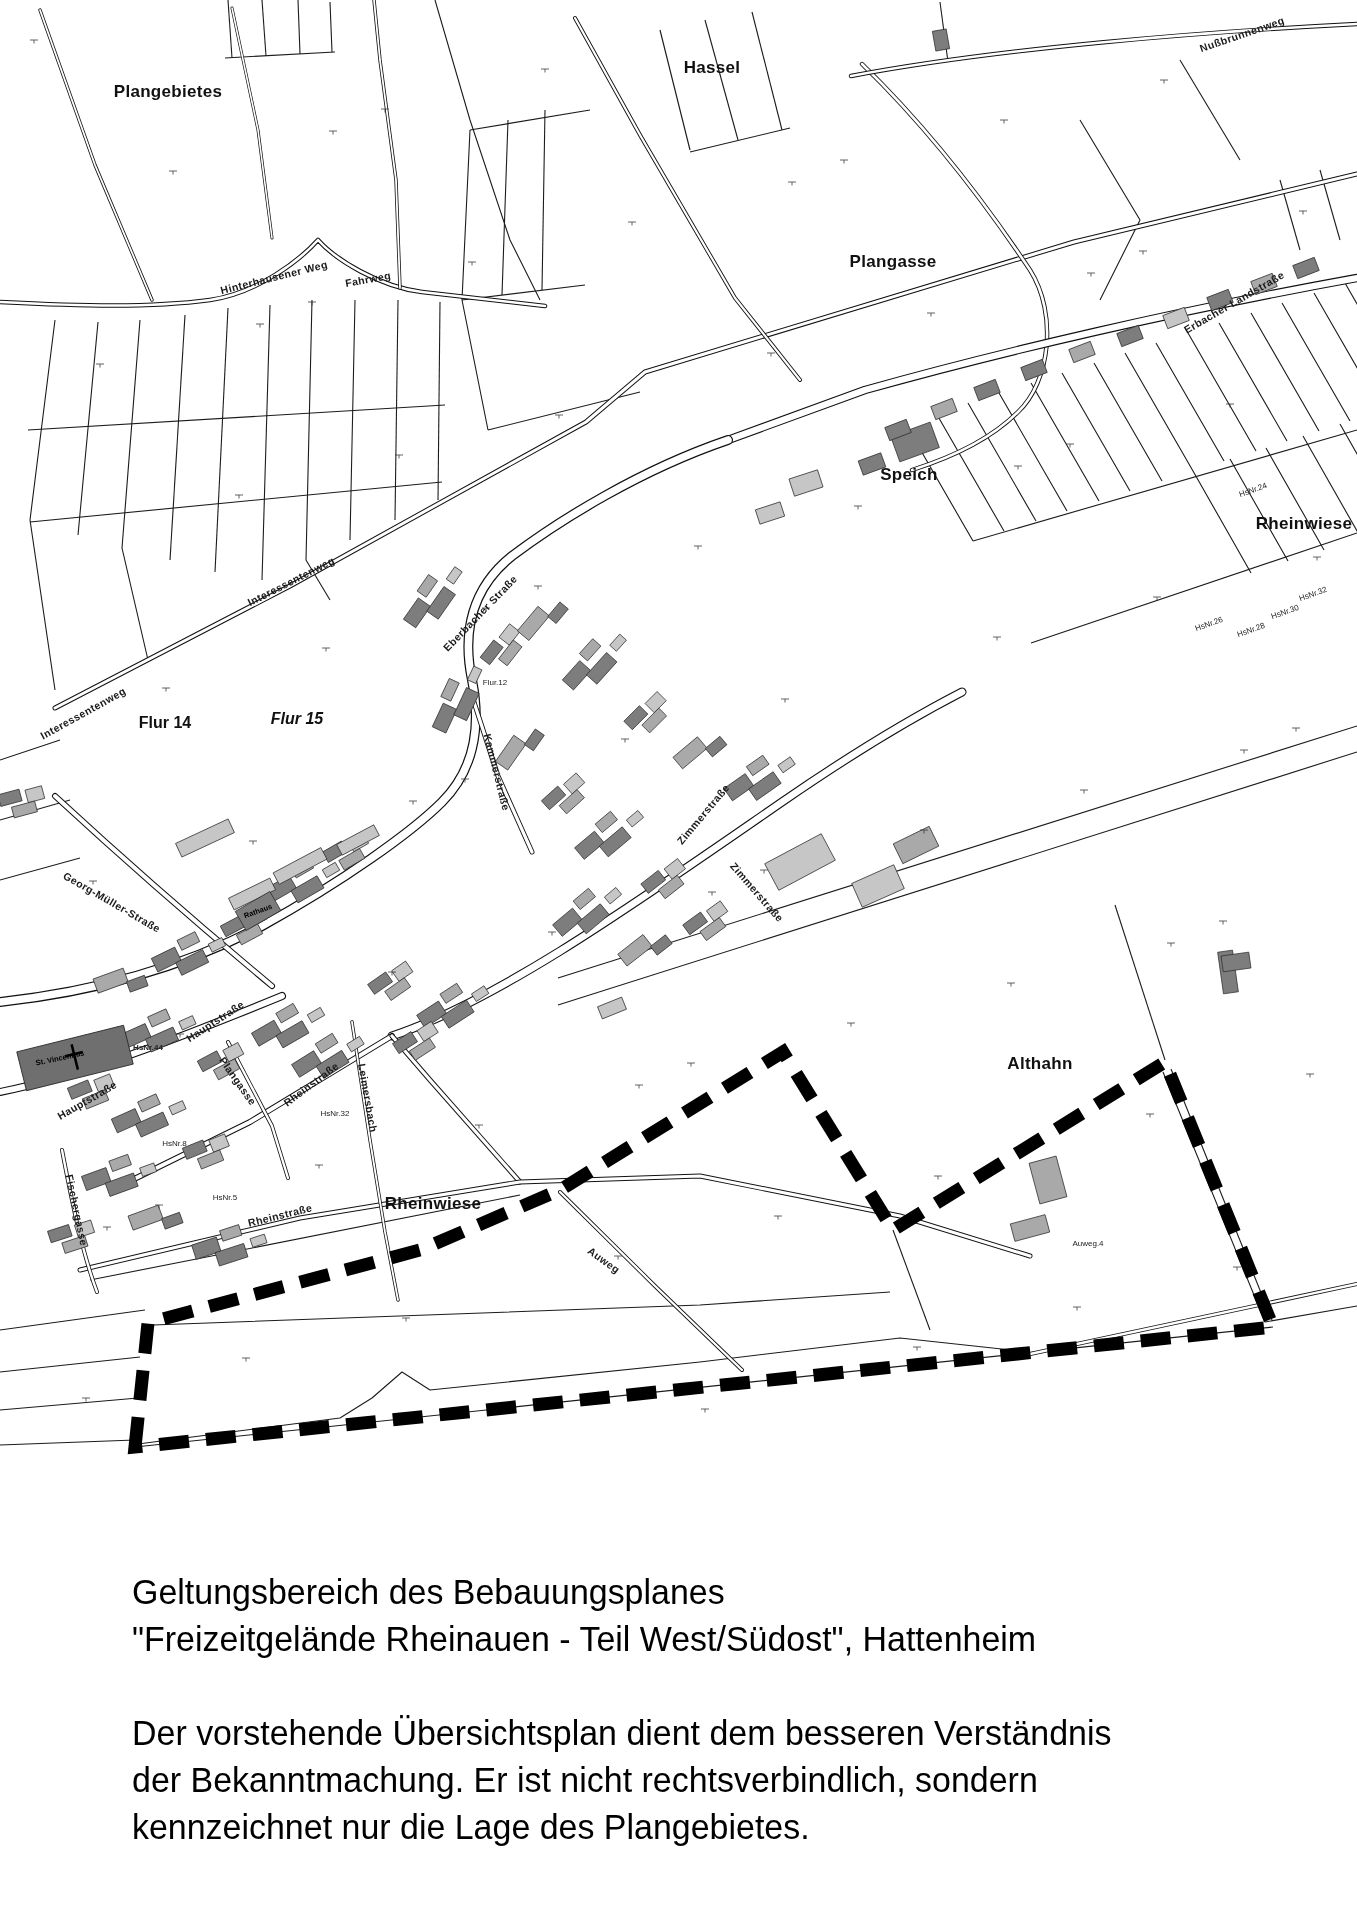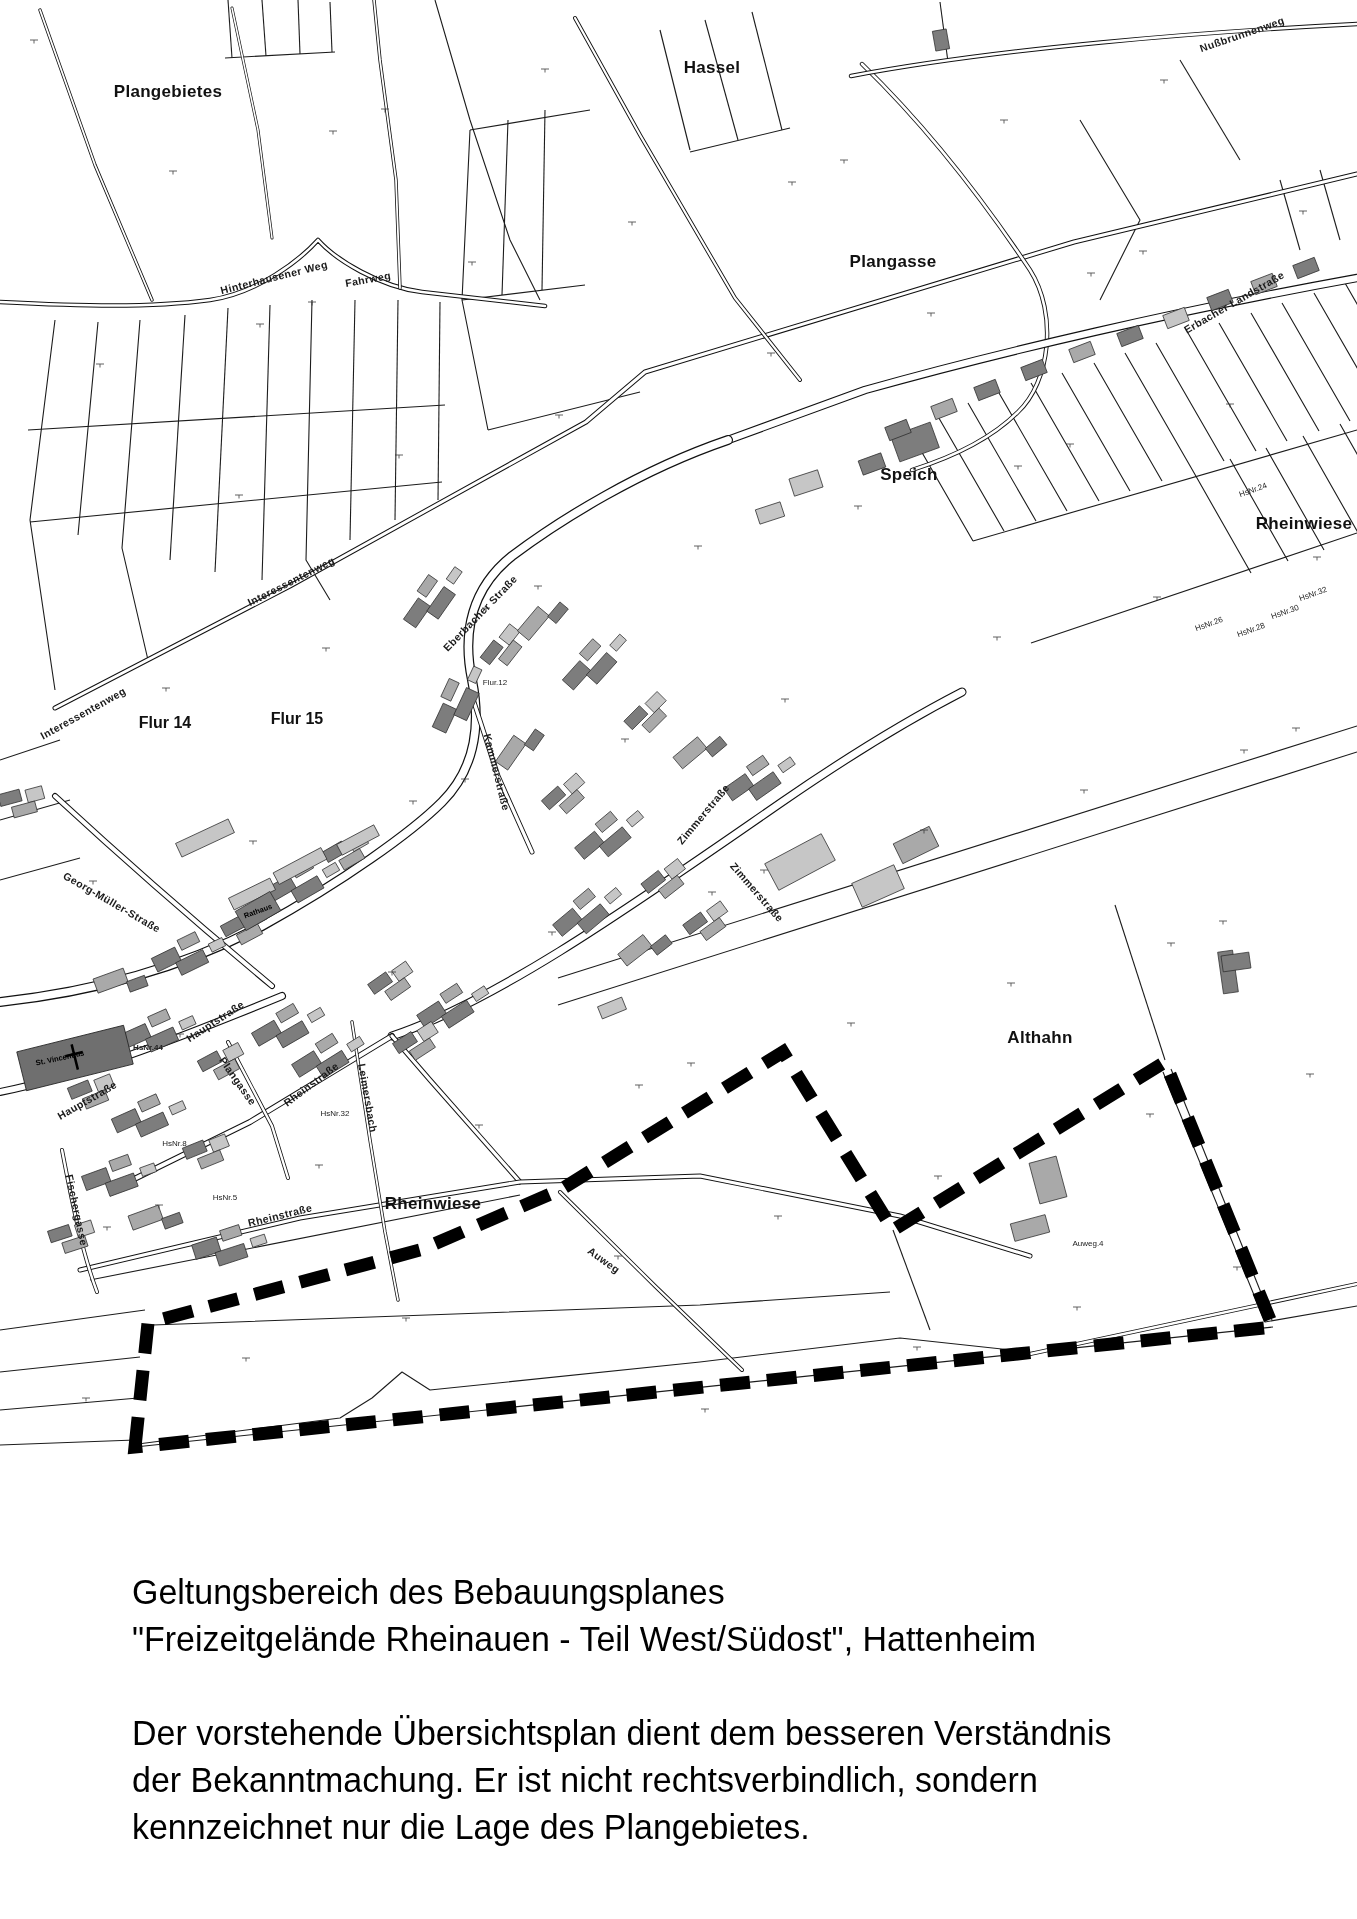--- a/index.html
+++ b/index.html
@@ -689,24 +689,24 @@
         <path d="M1139,251 H1147 M1143,251 V254.5"></path>
       </g>
   </svg>
 
   <div id="label-layer">
       <div class="map-label lbl-place" style="left: 150px; top: 92px; transform: translate(-50%, -50%) rotate(0deg);">Plangebietes</div>
       <div class="map-label lbl-place" style="left: 694px; top: 68px; transform: translate(-50%, -50%) rotate(0deg);">Hassel</div>
       <div class="map-label lbl-place" style="left: 875px; top: 262px; transform: translate(-50%, -50%) rotate(0deg);">Plangasse</div>
       <div class="map-label lbl-place" style="left: 891px; top: 475px; transform: translate(-50%, -50%) rotate(0deg);">Speich</div>
       <div class="map-label lbl-place" style="left: 1286px; top: 524px; transform: translate(-50%, -50%) rotate(0deg);">Rheinwiese</div>
-      <div class="map-label lbl-place" style="left: 1022px; top: 1038px; transform: translate(-50%, -50%) rotate(0deg); text-align: center;">Althahn</div>
+      <div class="map-label lbl-place" style="left: 1022px; top: 1064px; transform: translate(-50%, -50%) rotate(0deg); text-align: center;">Althahn</div>
       <div class="map-label lbl-place" style="left: 415px; top: 1204px; transform: translate(-50%, -50%) rotate(0deg);">Rheinwiese</div>
       <div class="map-label lbl-flur" style="left: 165px; top: 707px; transform: translate(-50%, -50%) rotate(0deg); margin-top: 16px;">Flur 14</div>
-      <div class="map-label lbl-flur" style="left: 297px; top: 719px; transform: translate(-50%, -50%) rotate(0deg);">Flur 15</div>
+      <div class="map-label lbl-flur" style="left: 297px; top: 719px; transform: translate(-50%, -50%) rotate(0deg); font-style: italic;">Flur 15</div>
       <div class="map-label lbl-street" style="left: 274px; top: 277px; transform: translate(-50%, -50%) rotate(-14deg);">Hinterhausener Weg</div>
       <div class="map-label lbl-street" style="left: 368px; top: 279px; transform: translate(-50%, -50%) rotate(-10deg);">Fahrweg</div>
       <div class="map-label lbl-street" style="left: 83px; top: 713px; transform: translate(-50%, -50%) rotate(-29deg);">Interessentenweg</div>
       <div class="map-label lbl-street" style="left: 291px; top: 581px; transform: translate(-50%, -50%) rotate(-27deg);">Interessentenweg</div>
       <div class="map-label lbl-street" style="left: 1242px; top: 34px; transform: translate(-50%, -50%) rotate(-19deg);">Nußbrunnenweg</div>
       <div class="map-label lbl-street" style="left: 1234px; top: 302px; transform: translate(-50%, -50%) rotate(-30deg);">Erbacher Landstraße</div>
       <div class="map-label lbl-street" style="left: 480px; top: 613px; transform: translate(-50%, -50%) rotate(-46deg);">Eberbacher Straße</div>
       <div class="map-label lbl-street" style="left: 497px; top: 772px; transform: translate(-50%, -50%) rotate(76deg);">Kammerstraße</div>
       <div class="map-label lbl-street" style="left: 703px; top: 814px; transform: translate(-50%, -50%) rotate(-50deg);">Zimmerstraße</div>
       <div class="map-label lbl-street" style="left: 757px; top: 892px; transform: translate(-50%, -50%) rotate(49deg);">Zimmerstraße</div>

